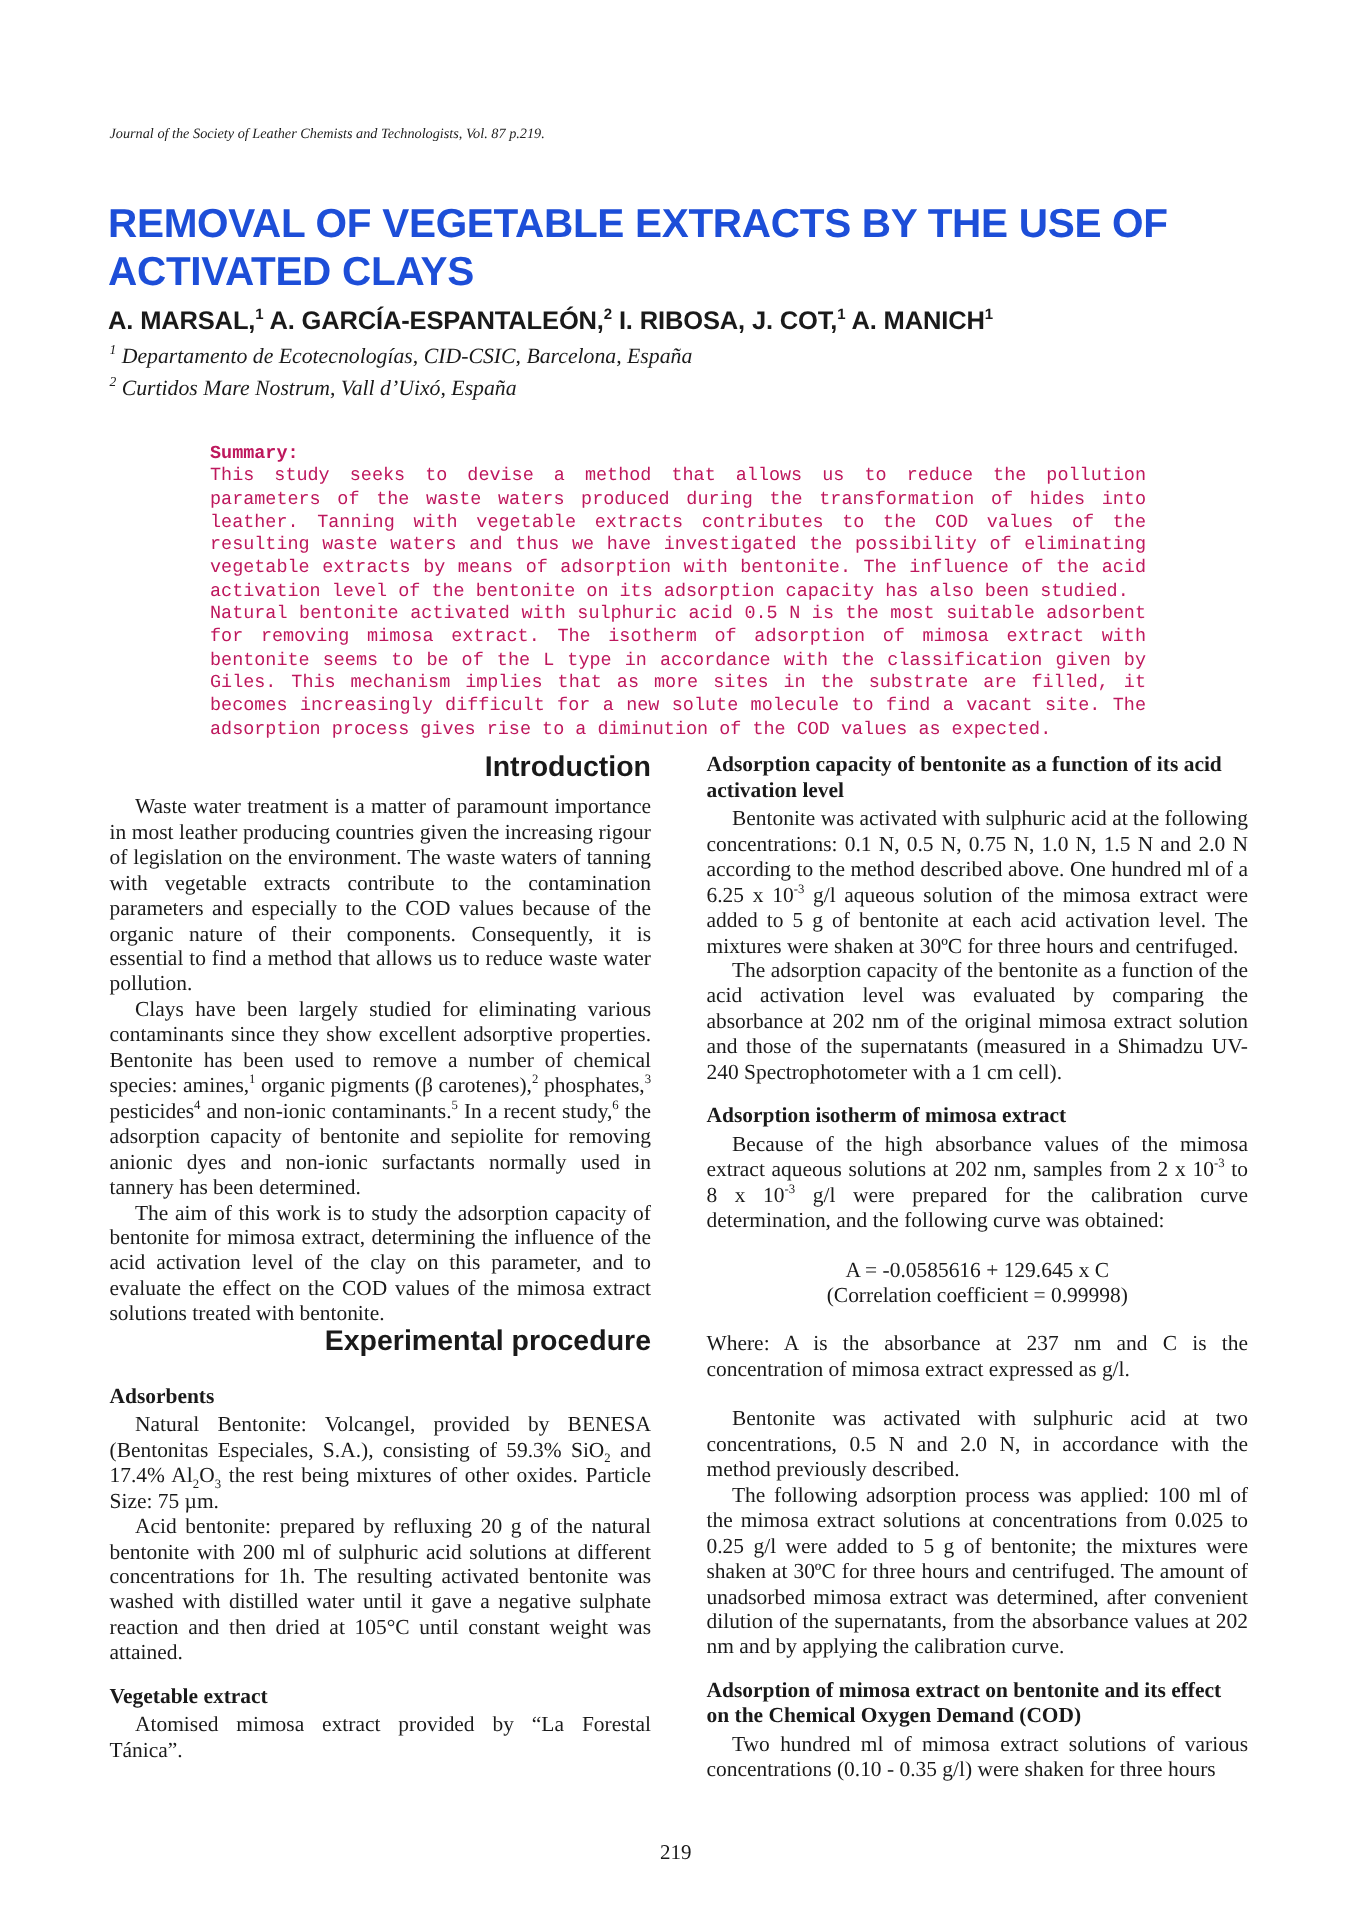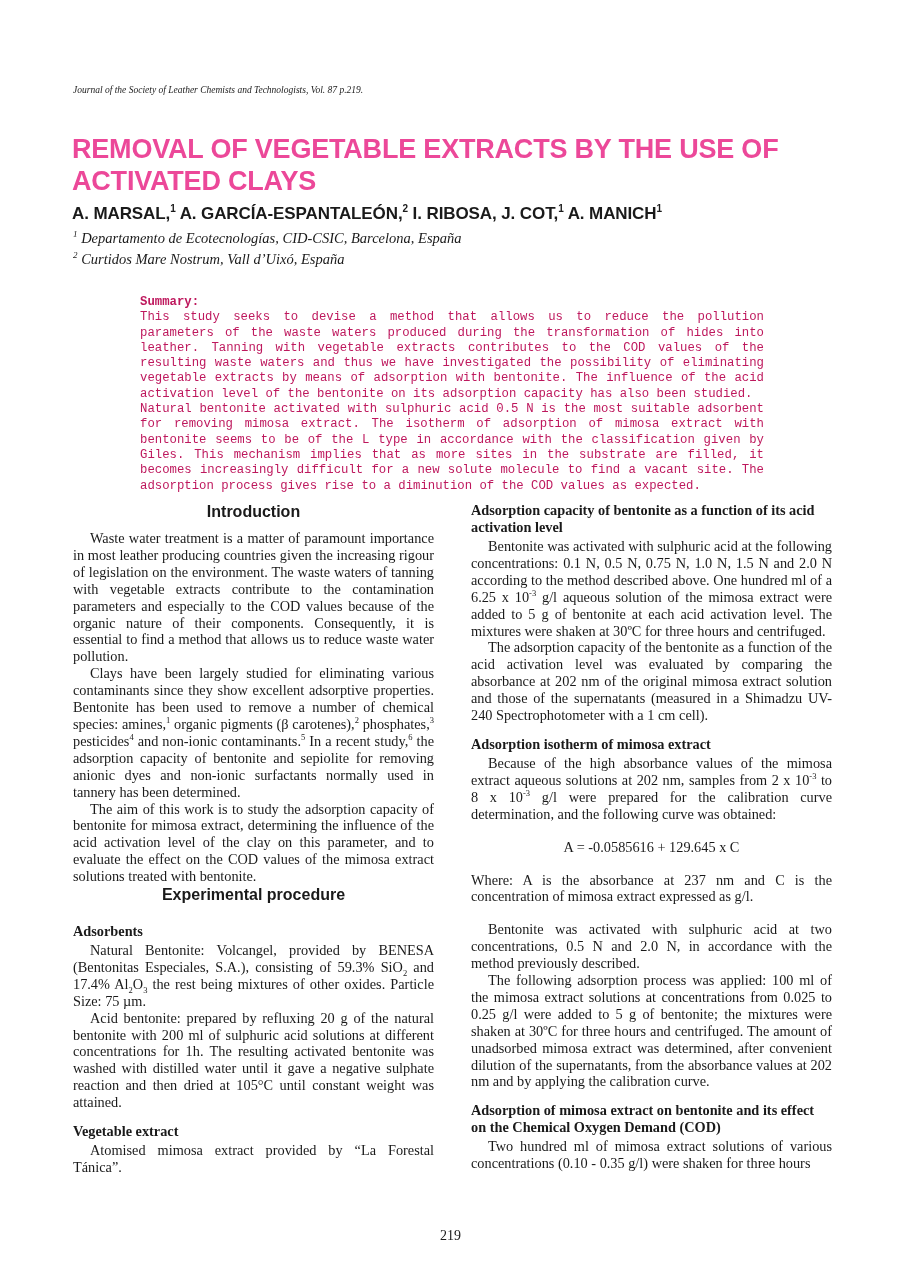--- a/index.html
+++ b/index.html
@@ -1,40 +1,40 @@
 <!DOCTYPE html>
 <html><head>
 <meta charset="utf-8">
 <style>
   html, body { margin: 0; padding: 0; background: #ffffff; }
   body { width: 901px; height: 1283px; position: relative; overflow: hidden; color: #1a1a1a; }
   .page { position: absolute; left: 0; top: 0; width: 901px; height: 1283px; border-radius: 29px; }
 
   .journal { position: absolute; left: 73px; top: 85px; font-family: "Liberation Serif", serif; font-style: italic; font-size: 9.5px; color: #222; }
 
-  .title { position: absolute; left: 72px; top: 133px; width: 780px; font-family: "Liberation Sans", sans-serif; font-weight: bold; font-size: 27px; line-height: 32px; color: #ec4899; letter-spacing: -0.2px; }
+  .title { position: absolute; left: 72px; top: 133px; width: 780px; font-family: "Liberation Sans", sans-serif; font-weight: bold; font-size: 27px; line-height: 32px; color: #1d4ed8; letter-spacing: -0.2px; }
 
   .authors { position: absolute; left: 72px; top: 204px; font-family: "Liberation Sans", sans-serif; font-weight: bold; font-size: 17px; color: #1a1a1a; letter-spacing: -0.1px; }
   .authors sup { font-size: 10px; }
 
   .affil { position: absolute; left: 73px; font-family: "Liberation Serif", serif; font-style: italic; font-size: 14.5px; color: #1a1a1a; }
   .affil sup { font-size: 9px; }
   .affil-1 { top: 230px; }
   .affil-2 { top: 251px; }
 
   .summary { position: absolute; left: 140px; top: 295px; width: 624px; font-family: Liberation Mono, monospace; font-size: 12.3px; line-height: 15.3px; text-align: justify; color: #be185d; }
   .summary .sum-head { font-weight: bold; display: block; }
   .summary p { margin: 0; }
 
   .col { position: absolute; top: 502px; font-family: "Liberation Serif", serif; font-size: 14.3px; line-height: 16.9px; color: #1a1a1a; text-align: justify; }
   .col-left { left: 73px; width: 361px; }
   .col-right { left: 471px; width: 361px; }
 
   .col p { margin: 0; text-indent: 17px; }
-  .h2 { font-family: "Liberation Sans", sans-serif; font-weight: bold; font-size: 16px; line-height: 20px; margin: 0 0 8px 0; text-align: center; }
+  .h2 { font-family: "Liberation Sans", sans-serif; font-weight: bold; font-size: 19px; line-height: 20px; margin: 0 0 8px 0; text-align: right; }
   .h3 { font-family: "Liberation Serif", serif; font-weight: bold; font-size: 14.3px; line-height: 17px; margin: 0 0 2px 0; text-align: left; }
   sup { font-size: 8.5px; vertical-align: super; line-height: 0; }
   sub { font-size: 8.5px; vertical-align: sub; line-height: 0; }
 
   .equation { text-align: center; text-indent: 0 !important; }
 
   .pagenum { position: absolute; left: 0; width: 901px; top: 1228px; text-align: center; font-family: "Liberation Serif", serif; font-size: 14px; color: #1a1a1a; }
 </style>
 </head>
 <body>
@@ -75,20 +75,21 @@
 
   <div class="col col-right">
     <div class="h3">Adsorption capacity of bentonite as a function of its acid activation level</div>
     <p><span>Bentonite was activated with sulphuric acid at the following concentrations: 0.1 N, 0.5 N, 0.75 N, 1.0 N, 1.5 N and 2.0 N according to the method described above. One hundred ml of a 6.25 x 10</span><sup>-3</sup><span> g/l aqueous solution of the mimosa extract were added to 5 g of bentonite at each acid activation level. The mixtures were shaken at 30ºC for three hours and centrifuged.</span></p>
     <p>The adsorption capacity of the bentonite as a function of the acid activation level was evaluated by comparing the absorbance at 202 nm of the original mimosa extract solution and those of the supernatants (measured in a Shimadzu UV-240 Spectrophotometer with a 1 cm cell).</p>
 
     <div class="h3" style="margin-top:12px;">Adsorption isotherm of mimosa extract</div>
     <p><span>Because of the high absorbance values of the mimosa extract aqueous solutions at 202 nm, samples from 2 x 10</span><sup>-3</sup><span> to 8 x 10</span><sup>-3</sup><span> g/l were prepared for the calibration curve determination, and the following curve was obtained:</span></p>
 
     <p class="equation" style="margin-top:16px;">A = -0.0585616 + 129.645 x C</p>
+    <p class="equation">(Correlation coefficient = 0.99998)</p>
 
     <p style="text-indent:0; margin-top:16px;">Where: A is the absorbance at 237 nm and C is the concentration of mimosa extract expressed as g/l.</p>
 
     <p style="margin-top:16px;font-family:Liberation Serif, serif;">Bentonite was activated with sulphuric acid at two concentrations, 0.5 N and 2.0 N, in accordance with the method previously described.</p>
     <p>The following adsorption process was applied: 100 ml of the mimosa extract solutions at concentrations from 0.025 to 0.25 g/l were added to 5 g of bentonite; the mixtures were shaken at 30ºC for three hours and centrifuged. The amount of unadsorbed mimosa extract was determined, after convenient dilution of the supernatants, from the absorbance values at 202 nm and by applying the calibration curve.</p>
 
     <div class="h3" style="margin-top:12px;">Adsorption of mimosa extract on bentonite and its effect on the Chemical Oxygen Demand (COD)</div>
     <p>Two hundred ml of mimosa extract solutions of various concentrations (0.10 - 0.35 g/l) were shaken for three hours</p>
   </div>
 

